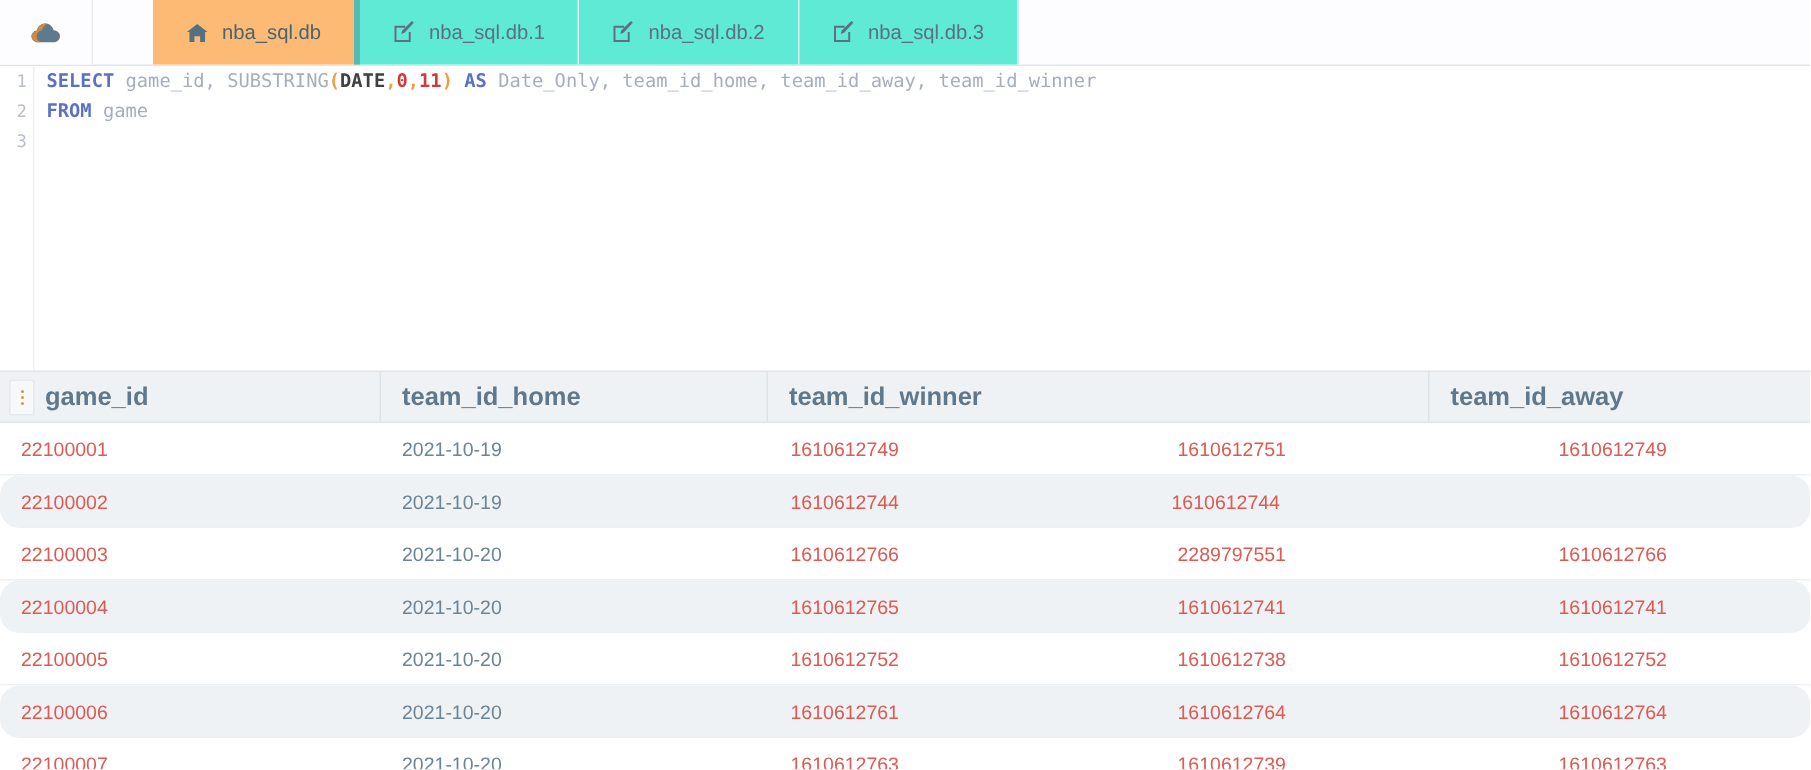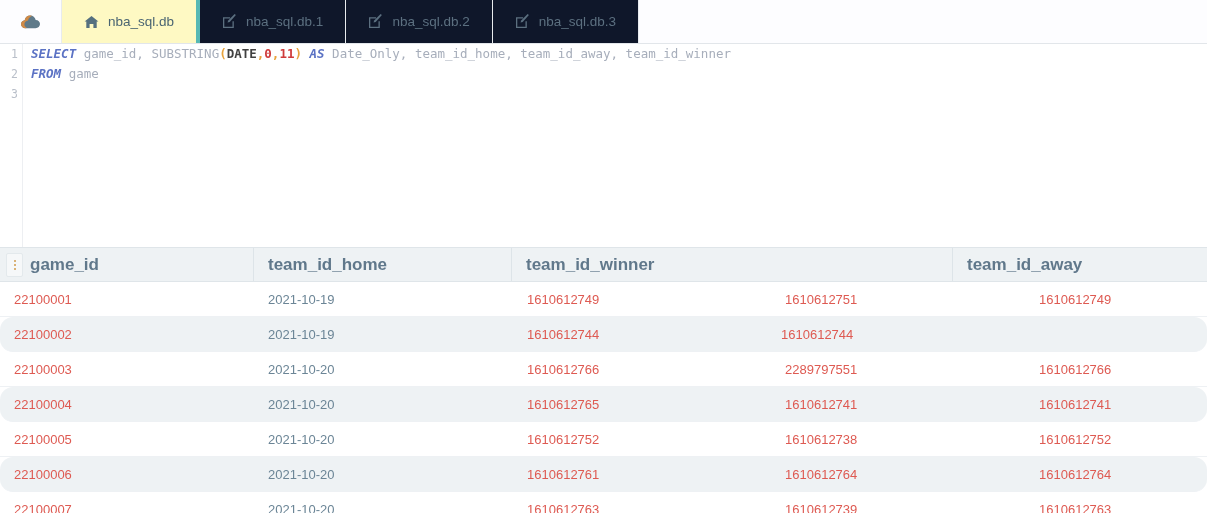--- a/index.html
+++ b/index.html
@@ -42,31 +42,32 @@
   }
 
   .tab {
     display: flex;
     align-items: center;
     justify-content: center;
     gap: 9px;
     padding: 0 22px;
     font-size: 13.5px;
     color: #5c7080;
-    background: #0f172a;
+    background: #5eead4;
     border-right: 1px solid #e8ebee;
     box-sizing: border-box;
     white-space: nowrap;
     cursor: pointer;
   }
 
   .tab.active {
-    background: #fef9c3;
+    background: #fdba74;
     border-right: 4px solid #57b8b4;
     color: #4a6572;
+    margin-left: 40px;
   }
 
   .tab .tab-icon {
     display: inline-flex;
     align-items: center;
     justify-content: center;
     width: 15px;
     height: 15px;
     color: #5c7080;
     flex: 0 0 15px;
@@ -113,21 +114,21 @@
 
   .code .cl {
     height: 20px;
     line-height: 20px;
     font-family: "DejaVu Sans Mono", monospace;
     font-size: 12.5px;
     white-space: pre;
     color: #9aa2ae;
   }
 
-  .kw   { color: #5b72c4; font-weight: bold; font-style: italic; }
+  .kw   { color: #5b72c4; font-weight: bold; }
   .idn  { color: #a7aebb; }
   .fn   { color: #a7aebb; }
   .typ  { color: #404040; font-weight: bold; }
   .num  { color: #cf3b3b; font-weight: bold; }
   .par  { color: #e8a33d; font-weight: bold; }
   .pn   { color: #a7aebb; }
 
   
   .grid {
     position: relative;

